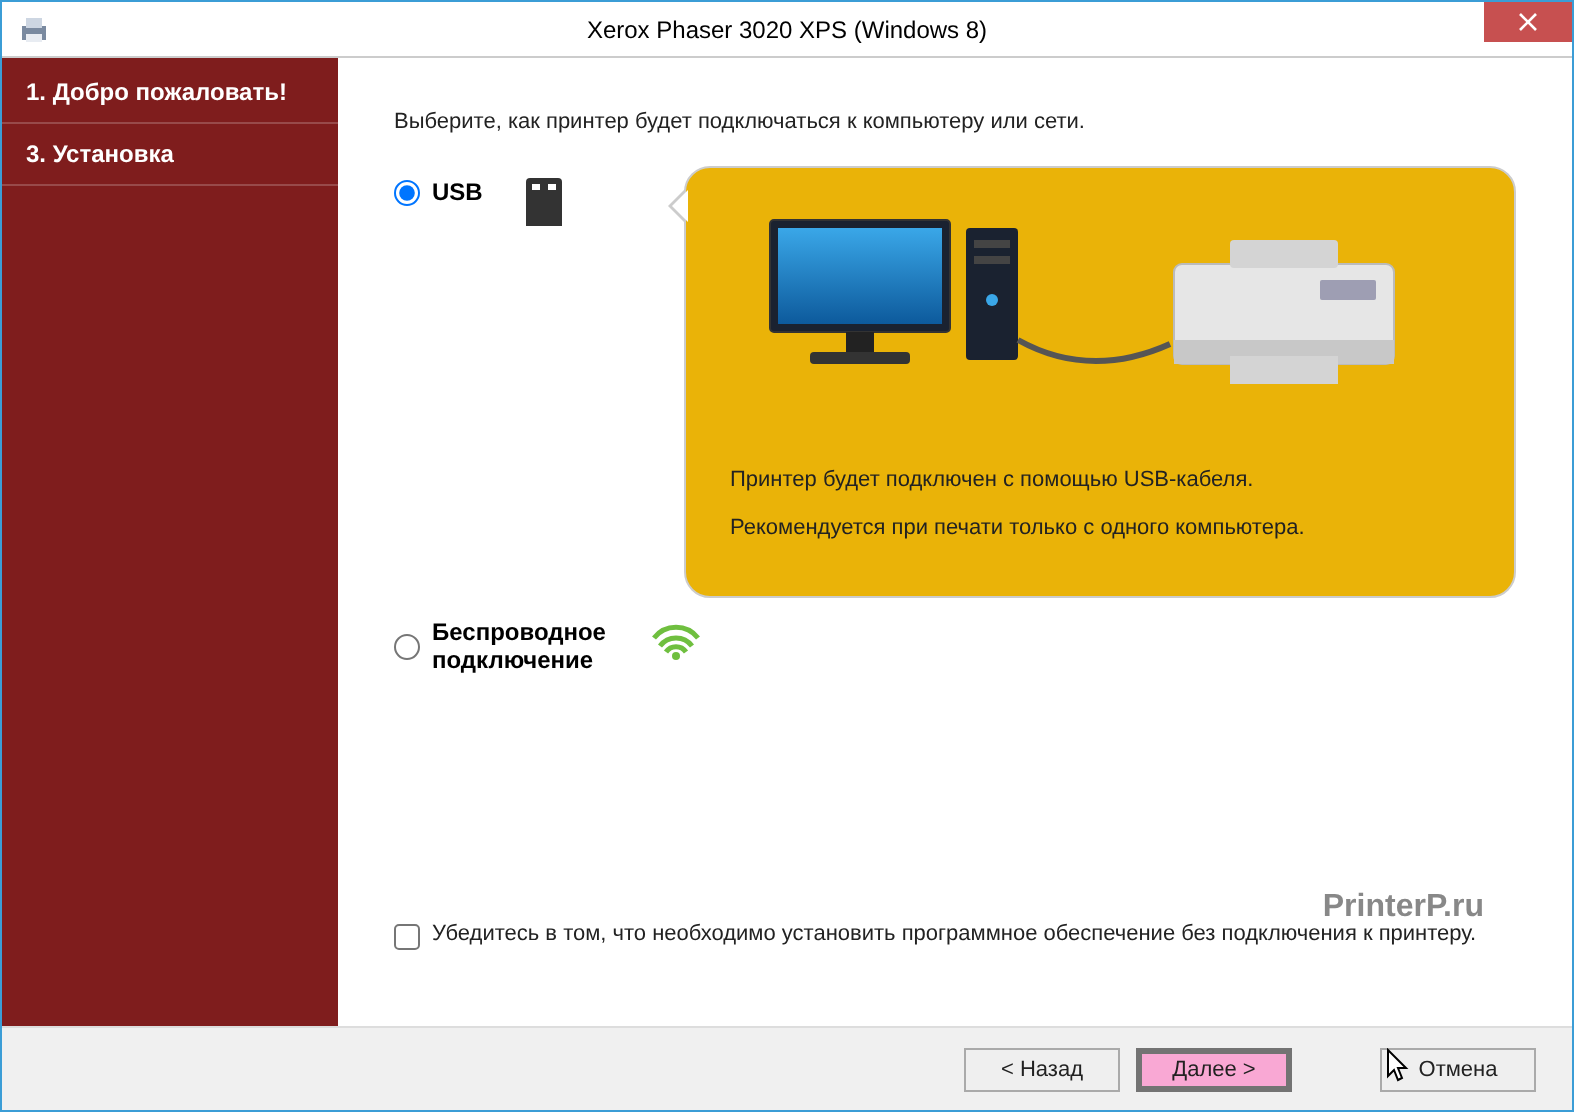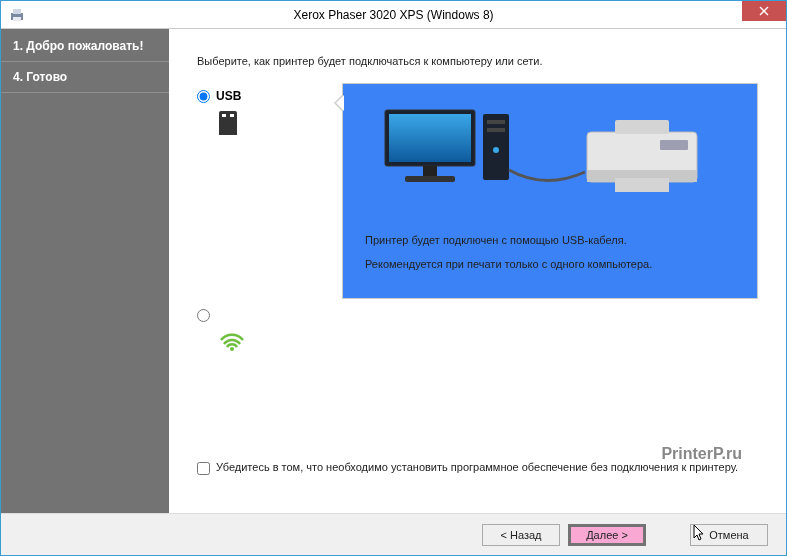--- a/index.html
+++ b/index.html
@@ -51,21 +51,21 @@
   margin-top: -8px;
   margin-right: 0;
 }
 .body {
   flex: 1;
   display: flex;
   background: #fff;
 }
 .sidebar {
   width: 195px;
-  background: #737373;
+  background: #7f1d1d;
   padding-top: 2px;
 }
 .step {
   color: #fff;
   font-size: 12px;
   padding: 8px 12px;
   border-bottom: 1px solid rgba(255,255,255,0.2);
   font-weight: bold;
   cursor: default;
 }
@@ -94,21 +94,21 @@
   flex-direction: column;
   gap: 10px;
 }
 .option-row {
   display: flex;
   align-items: flex-start;
 }
 .option-left {
   width: 145px;
   display: flex;
-  flex-direction: column;
+  flex-direction: row;
   align-items: flex-start;
 }
 .radio-label {
   display: flex;
   align-items: center;
   gap: 6px;
   font-size: 12px;
   font-weight: bold;
   margin-bottom: 8px;
   cursor: pointer;
@@ -133,25 +133,25 @@
   width: 4px; height: 3px;
   background: #fff;
   box-shadow: 8px 0 0 #fff;
 }
 .wifi-icon {
   margin-left: 22px;
 }
 .detail-box {
   flex: 1;
   border: 1px solid #ccc;
-  border-radius: 0;
+  border-radius: 13px;
   padding: 16px 22px;
   position: relative;
   min-height: 200px;
-  background: #3b82f6;
+  background: #eab308;
   margin-top: -6px;
 }
 .detail-box::before {
   content: "";
   position: absolute;
   left: -9px;
   top: 10px;
   width: 0; height: 0;
   border-top: 9px solid transparent;
   border-bottom: 9px solid transparent;
@@ -252,21 +252,21 @@
         <line x1="1" y1="1" x2="9" y2="9" stroke="#fff" stroke-width="1.3"></line>
         <line x1="9" y1="1" x2="1" y2="9" stroke="#fff" stroke-width="1.3"></line>
       </svg>
     </div>
   </div>
 
   <div class="body">
 
     <div class="sidebar">
       <div class="step">1. Добро пожаловать!</div>
-      <div class="step">4. Готово</div>
+      <div class="step">3. Установка</div>
     </div>
 
     <div class="main">
 
       <div class="subheading">Выберите, как принтер будет подключаться к компьютеру или сети.</div>
 
       <div class="options">
 
         <div class="option-row">
           <div class="option-left">
@@ -308,20 +308,21 @@
             </div>
             <div class="desc">Принтер будет подключен с помощью USB-кабеля.</div>
             <div class="desc">Рекомендуется при печати только с одного компьютера.</div>
           </div>
         </div>
 
         <div class="option-row">
           <div class="option-left">
             <label class="radio-label">
               <input type="radio" name="conn" style="">
+              <span>Беспроводное подключение</span>
             </label>
             <span class="wifi-icon">
               <svg width="26" height="22" viewBox="0 0 26 22">
                 <path d="M 2 10 A 14 14 0 0 1 24 10" stroke="#6fbf3f" stroke-width="2.5" fill="none"></path>
                 <path d="M 5 14 A 10 10 0 0 1 21 14" stroke="#6fbf3f" stroke-width="2.5" fill="none"></path>
                 <path d="M 8 17 A 6 6 0 0 1 18 17" stroke="#6fbf3f" stroke-width="2.5" fill="none"></path>
                 <circle cx="13" cy="19" r="2" fill="#6fbf3f"></circle>
               </svg>
             </span>
           </div>

